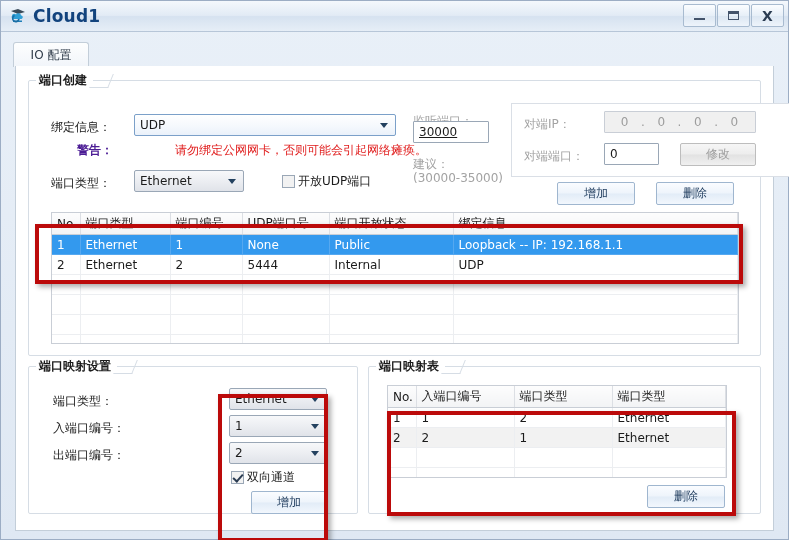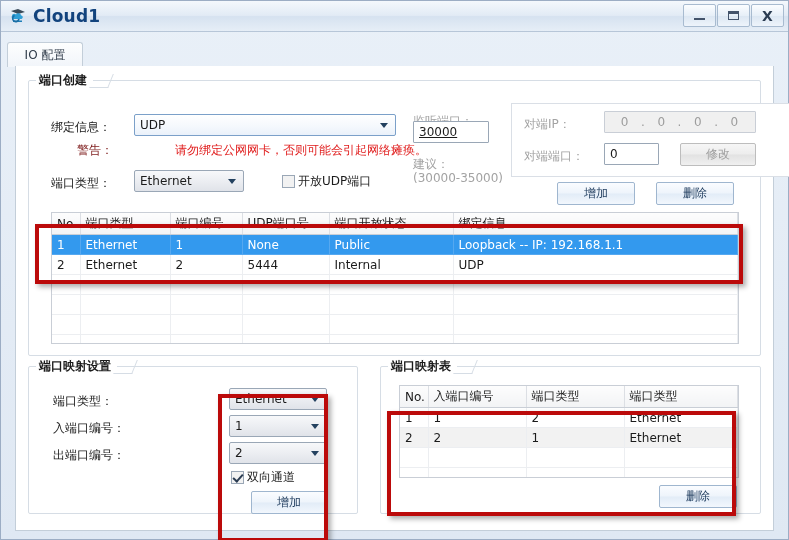--- a/index.html
+++ b/index.html
@@ -76,21 +76,21 @@
   .client {
     flex: 1 1 auto;
     position: relative;
     padding: 8px;
     box-sizing: border-box;
   }
 
   
   .tabstrip {
     position: absolute;
-    left: 6px; top: 10px;
+    left: 12px; top: 10px;
     right: 14px;
     height: 25px;
   }
   .tab {
     position: absolute;
     left: 0; top: 0;
     height: 25px;
     min-width: 76px;
     box-sizing: border-box;
     background: linear-gradient(to bottom, #fdfefe 0%, #f1f5fa 100%);
@@ -147,21 +147,21 @@
     border-right: 1px solid #d6dde5;
   }
 
   
   .lbl {
     position: absolute;
     font-size: 12px;
     color: #1b1b1b;
     white-space: nowrap;
   }
-  .lbl-warn { color: #7f1d1d; font-weight: normal; }
+  .lbl-warn { color: #4c1d95; font-weight: bold; }
   .lbl-warntext { color: #e01b1b; margin-left: 36px; }
   .lbl-dim { color: #a3a3a3; }
 
   
   .combo {
     position: absolute;
     box-sizing: border-box;
     height: 22px;
     border: 1px solid #9aa7b6;
     border-radius: 2px;
@@ -520,21 +520,21 @@
         <div class="checkbox checked" style="left:202px; top:102px;">
           <span class="box"></span>
           <span>双向通道</span>
         </div>
 
         <div class="btn" style="left:222px; top:124px; width:76px;">
           <span>增加</span>
         </div>
       </div>
 
-      <div class="group" style="left:364px; top:300px; right:12px; height:148px;">
+      <div class="group" style="left:352px; top:300px; right:12px; height:148px;">
         <div class="legend">端口映射表</div>
 
         <div class="grid" style="left:18px; top:18px; width:340px; height:93px;">
           <table>
             <colgroup>
               <col style="width:28px">
                 <col style="width:98px">
                 <col style="width:98px">
                 <col>
             </colgroup>

